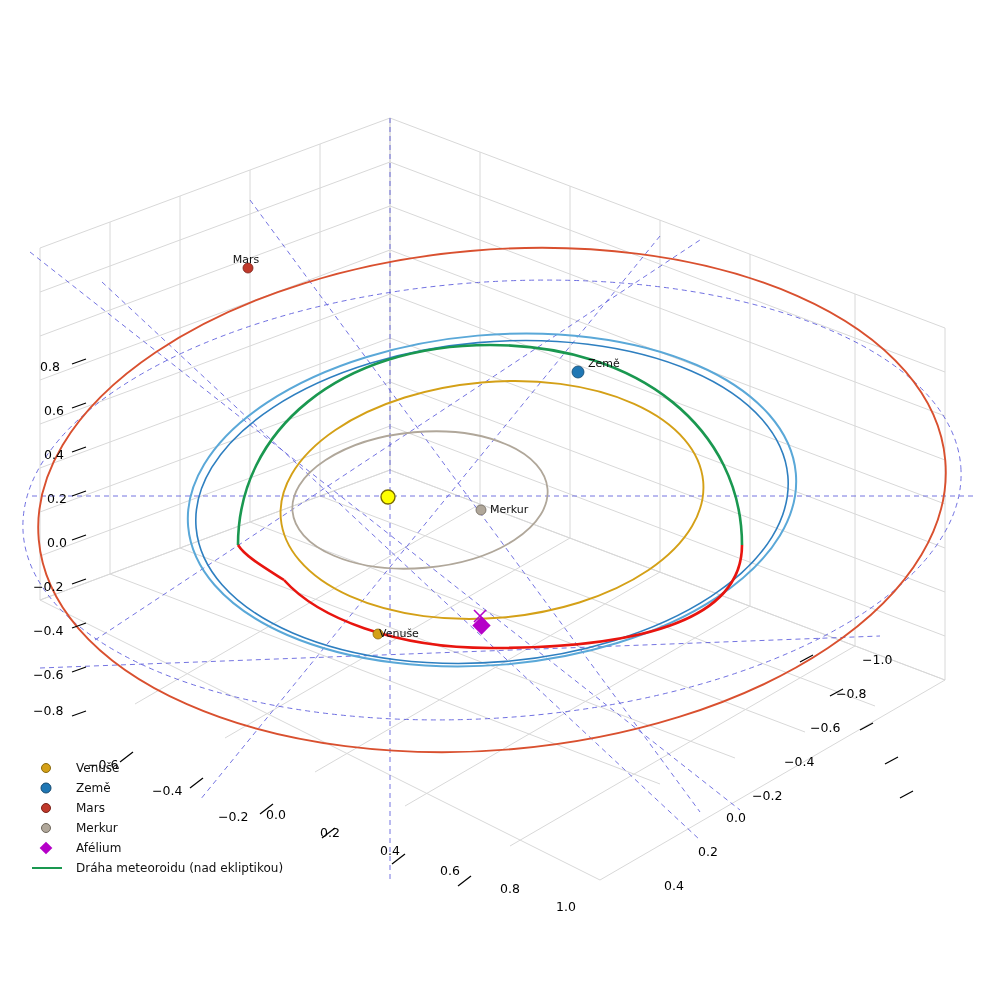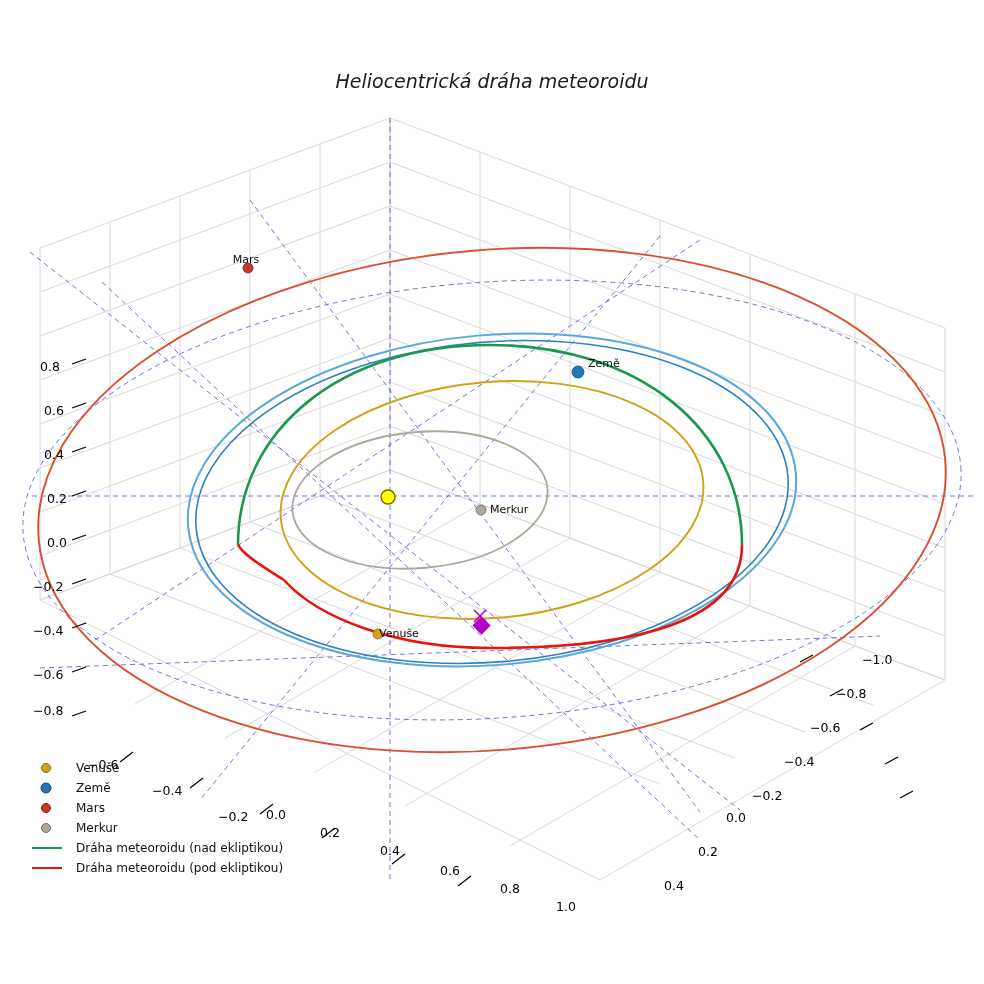--- a/index.html
+++ b/index.html
@@ -89,21 +89,20 @@
     color: #111111;
     white-space: nowrap;
     font-family: "DejaVu Sans", sans-serif;
   }
 </style>
 </head>
 <body>
 
 <div id="page">
 
-  <div id="chart-title">Heliocentrická dráha meteoroidu</div>
 
   <svg class="plot" viewBox="0 0 984 984">
 
     <g stroke="#d8d8d8" stroke-width="1" fill="none">
 
       <path d="M 40 248 L 390 118 L 390 470 L 40 600 Z"></path>
       <path d="M 110 222 L 110 574"></path>
       <path d="M 180 196 L 180 548"></path>
       <path d="M 250 170 L 250 522"></path>
       <path d="M 320 144 L 320 496"></path>
@@ -269,25 +268,25 @@
       <span class="legend-label">Mars</span>
     </div>
     <div class="legend-row">
       <span class="legend-key">
         <span class="dot" style="width:8px;height:8px;background:#b0a79a;border:1px solid #6e675d;"></span>
       </span>
       <span class="legend-label">Merkur</span>
     </div>
     <div class="legend-row">
       <span class="legend-key">
+        <span class="diamond" style="background:#b500c8;"></span>
+      </span>
+      <span class="legend-label">Afélium</span>
+    </div>
+    <div class="legend-row">
+      <span class="legend-key">
         <span class="line" style="background:#1a9850;"></span>
       </span>
       <span class="legend-label">Dráha meteoroidu (nad ekliptikou)</span>
     </div>
-    <div class="legend-row">
-      <span class="legend-key">
-        <span class="line" style="background:#e8150f;"></span>
-      </span>
-      <span class="legend-label">Dráha meteoroidu (pod ekliptikou)</span>
-    </div>
   </div>
 
 </div>
 
 </body></html>

